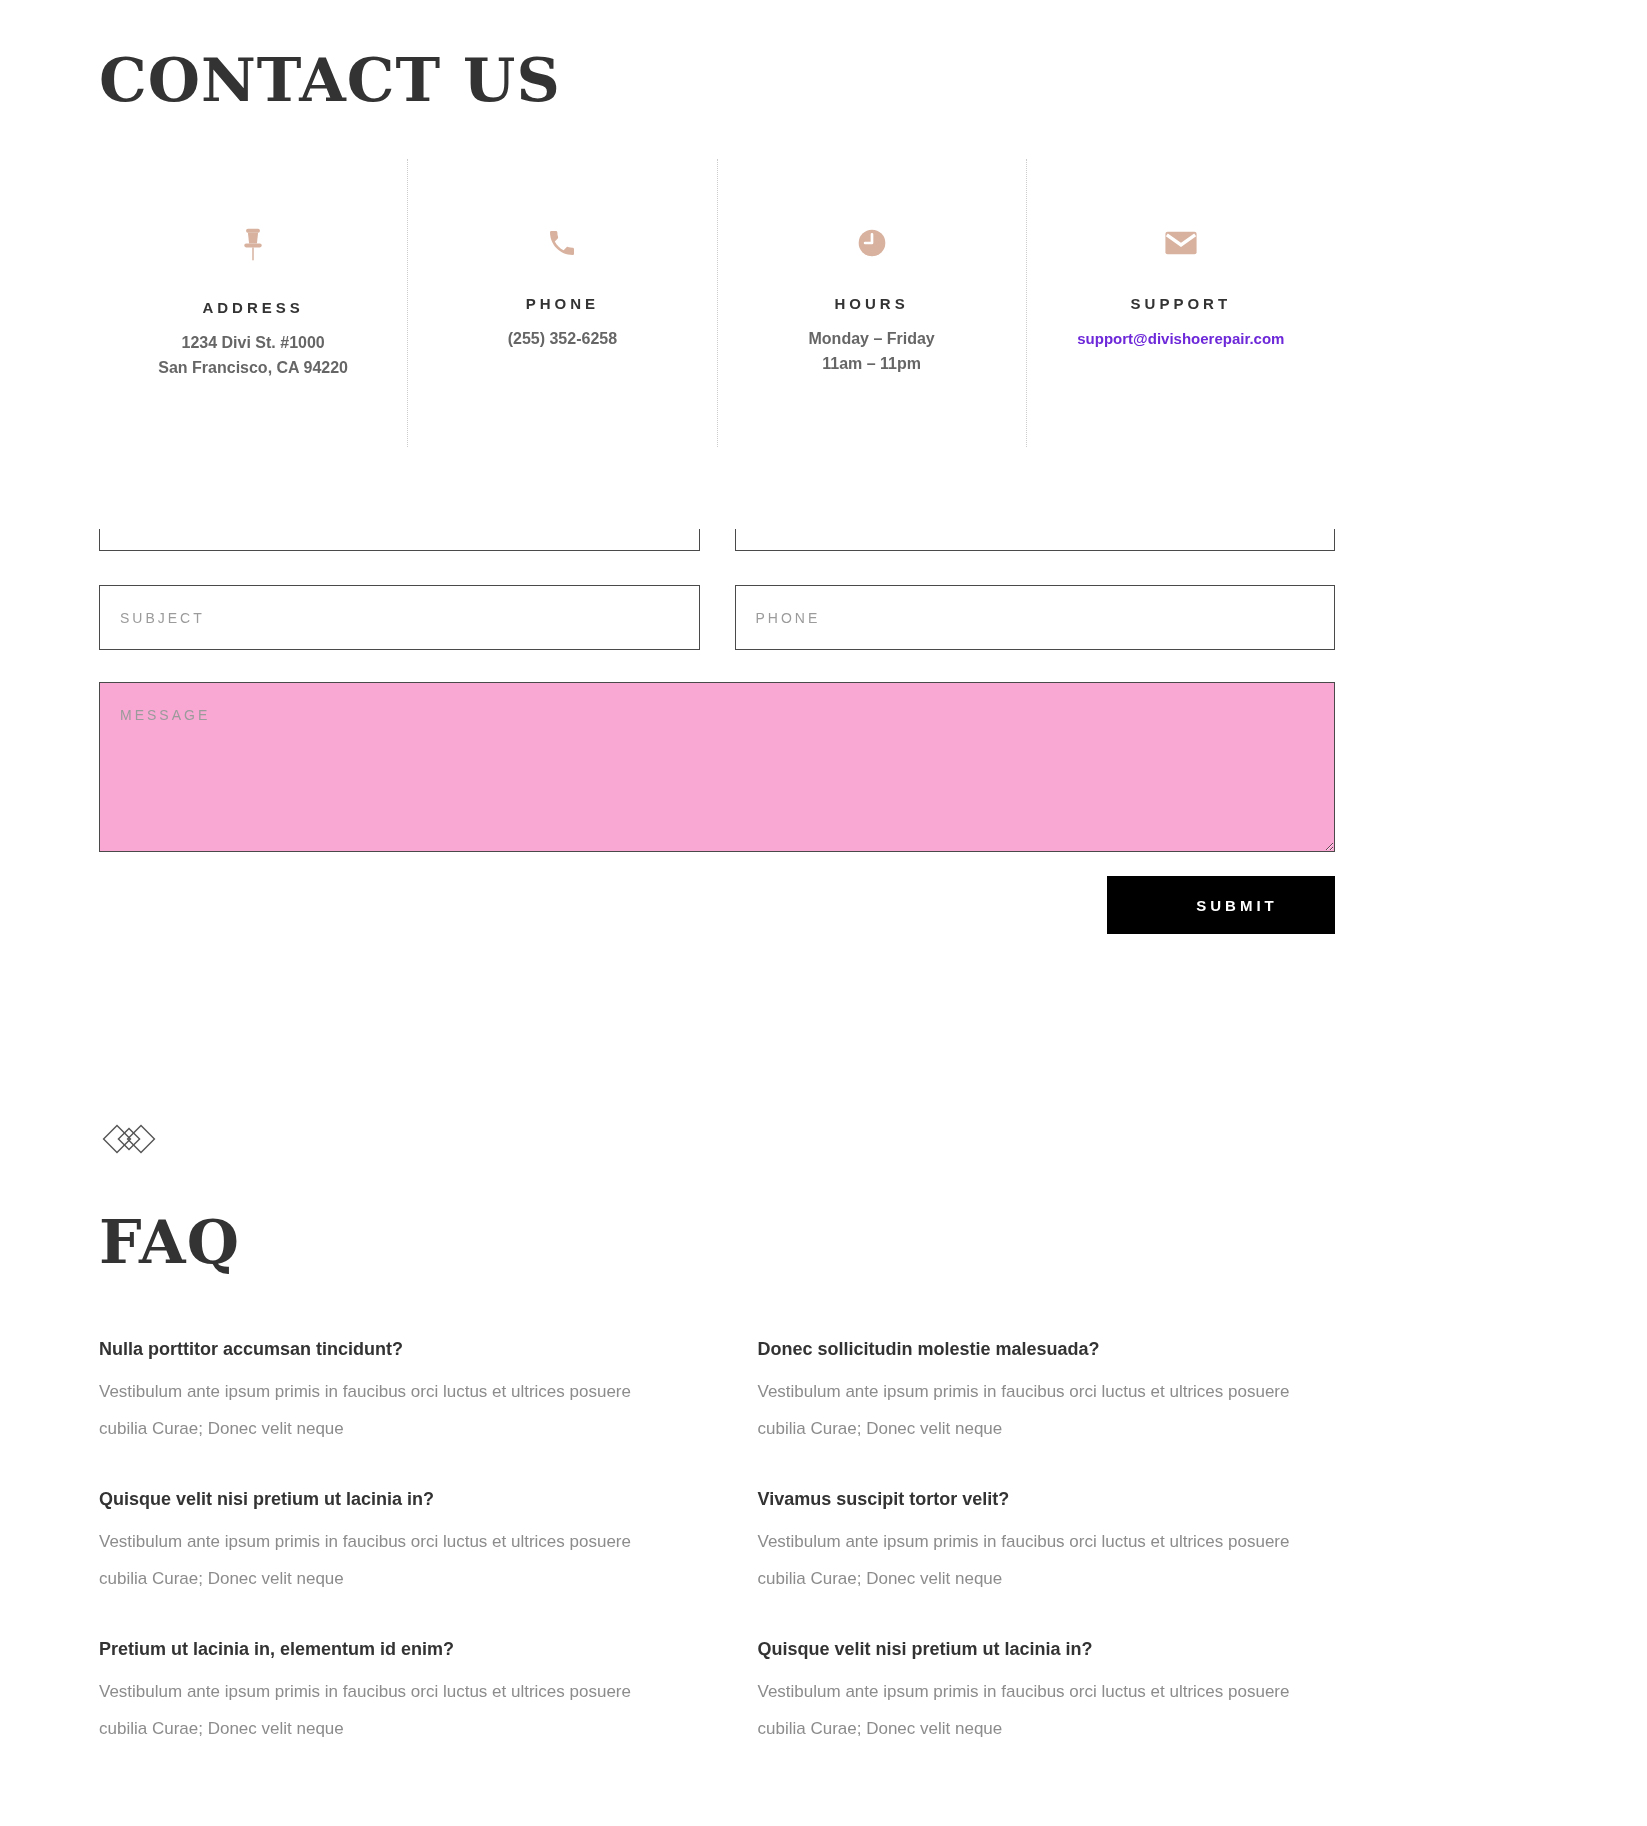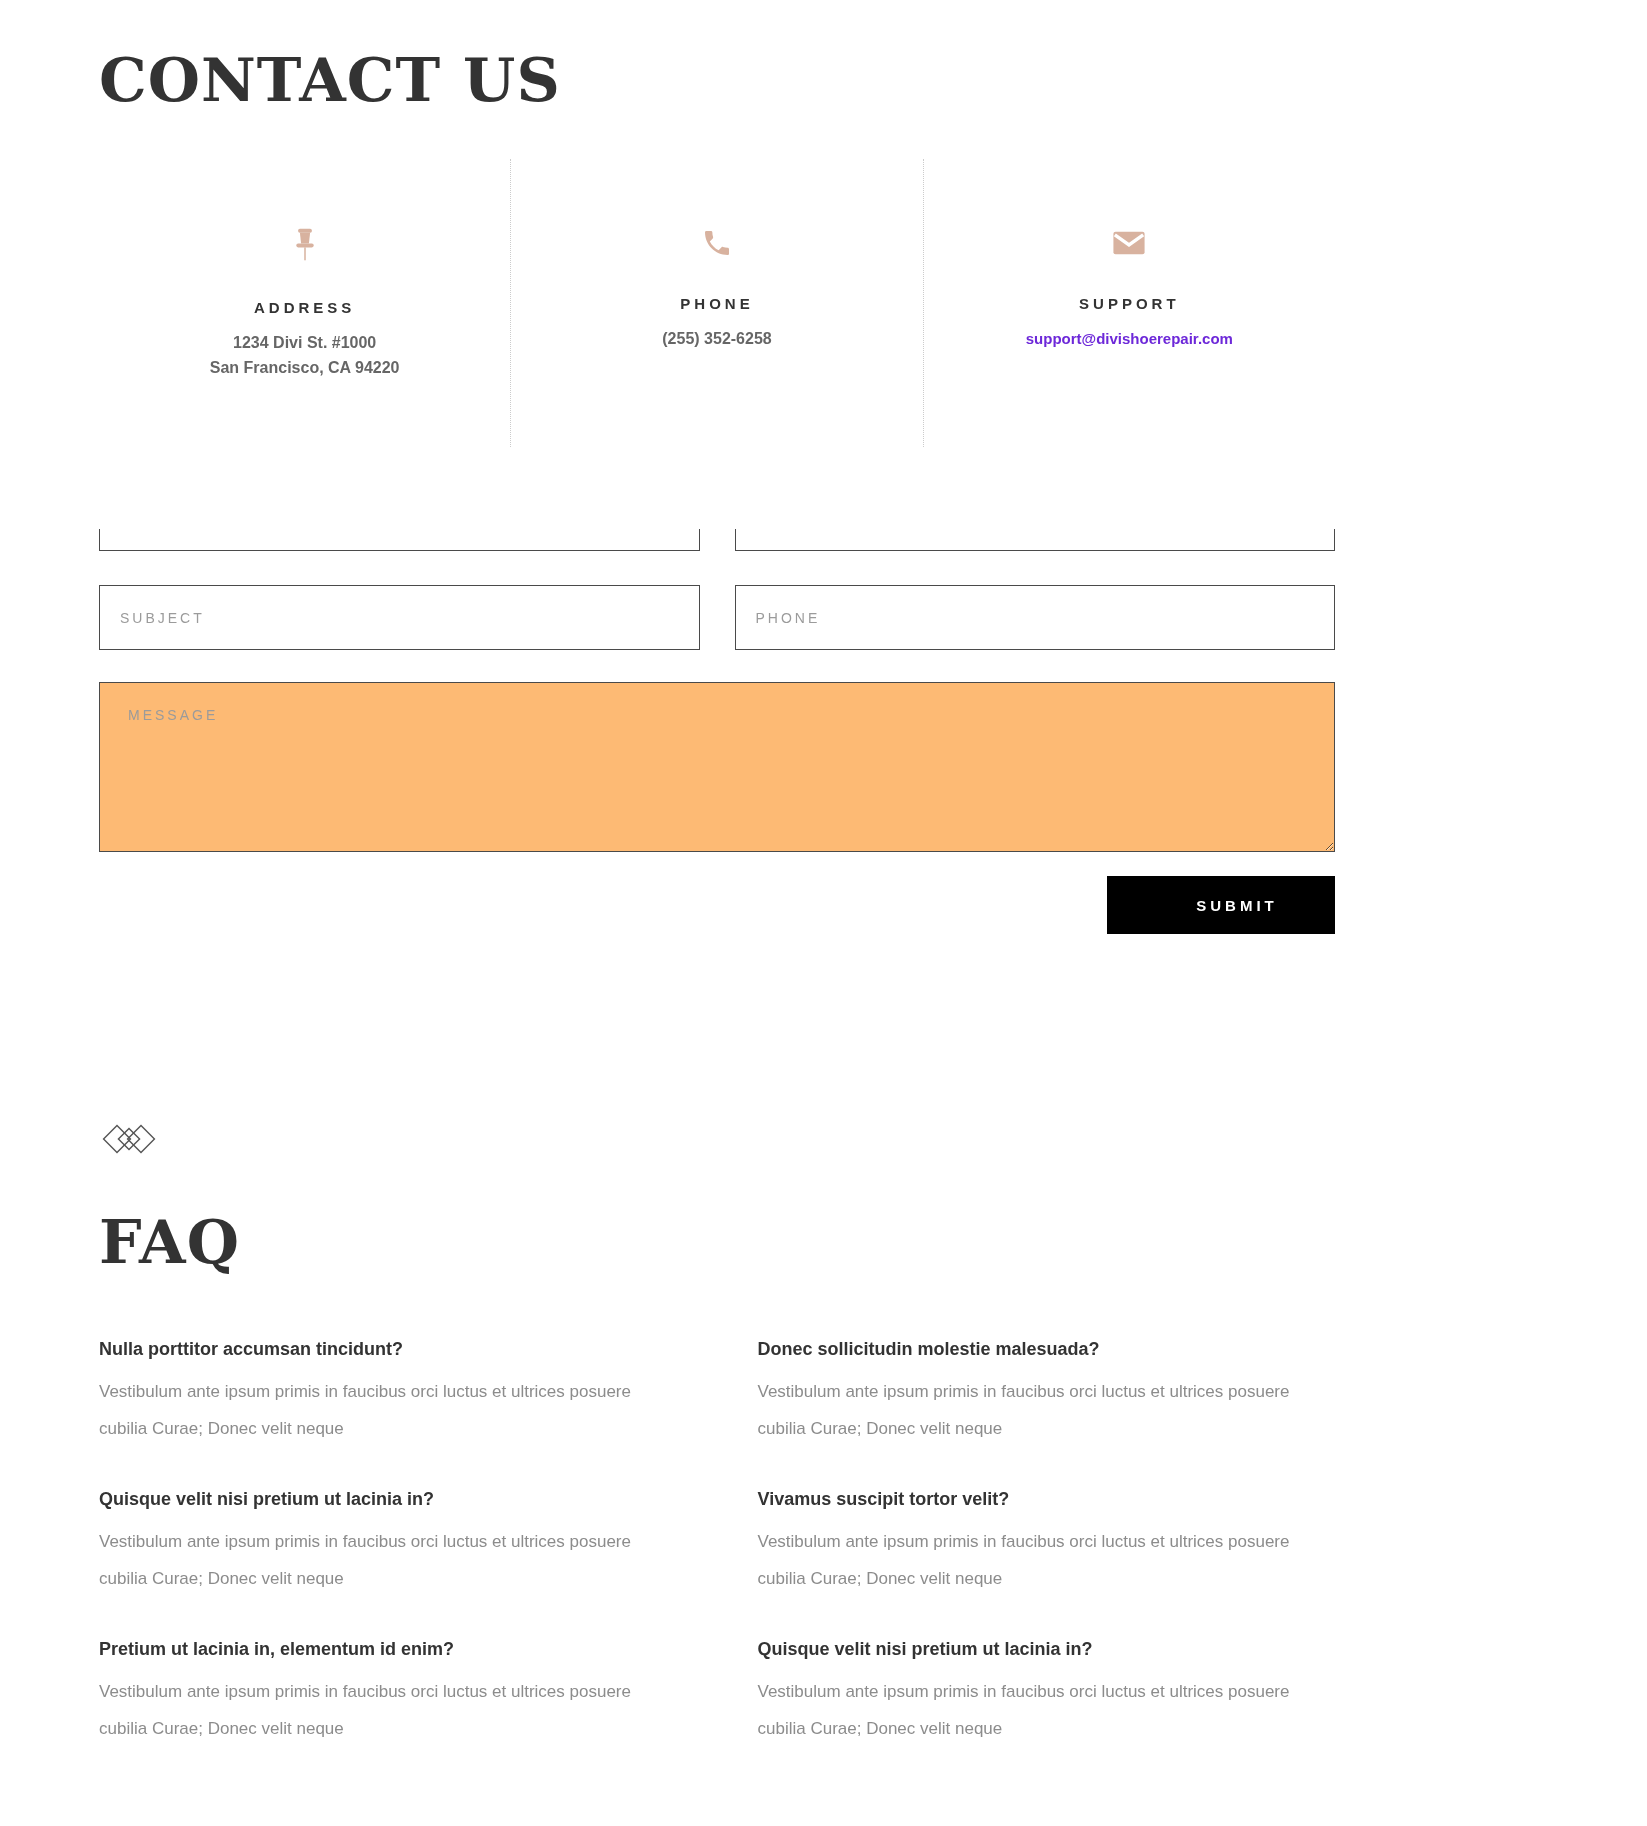--- a/index.html
+++ b/index.html
@@ -83,22 +83,22 @@
     letter-spacing: 3px;
     color: #444444;
     outline: none;
   }
   .row-mid { margin-top: 34px; }
   .message-field {
     margin-top: 32px;
     width: 100%;
     height: 170px;
     border: 1px solid #4a4a4a;
-    background: #fdba74;
-    padding: 24px 28px;
+    background: #f9a8d4;
+    padding: 24px 20px;
     font-family: "Liberation Sans", sans-serif;
     font-size: 14px;
     letter-spacing: 3px;
     color: #444444;
     outline: none;
     resize: both;
     display: block;
   }
   .text-field::placeholder, .message-field::placeholder {
     color: #9b9b9b;
@@ -177,20 +177,33 @@
           <svg width="32" height="32" viewBox="0 0 24 24" fill="#d8b29f">
             <path d="M6.62 10.79c1.44 2.83 3.76 5.14 6.59 6.59l2.2-2.21c.27-.27.67-.36 1.02-.24 1.12.37 2.33.57 3.57.57.55 0 1 .45 1 1V20c0 .55-.45 1-1 1-9.39 0-17-7.61-17-17 0-.55.45-1 1-1h3.5c.55 0 1 .45 1 1 0 1.25.2 2.45.57 3.57.11.35.03.74-.25 1.02l-2.2 2.2z"></path>
           </svg>
         </span>
         <div class="info-title">PHONE</div>
         <div class="info-lines">
           <div class="info-line">(255) 352-6258</div>
         </div>
       </div>
 
+      <div class="info-col">
+        <span class="info-icon">
+          <svg width="32" height="32" viewBox="0 0 24 24">
+            <circle cx="12" cy="12" r="10" fill="#d8b29f"></circle>
+            <path d="M12 12 L12 5.5 M12 12 L6.8 12" stroke="#ffffff" stroke-width="2" fill="none" stroke-linecap="round"></path>
+          </svg>
+        </span>
+        <div class="info-title">HOURS</div>
+        <div class="info-lines">
+          <div class="info-line">Monday – Friday</div>
+          <div class="info-line">11am – 11pm</div>
+        </div>
+      </div>
 
       <div class="info-col">
         <span class="info-icon">
           <svg width="34" height="32" viewBox="0 0 24 22">
             <rect x="1" y="3" width="22" height="16" rx="1.5" fill="#d8b29f"></rect>
             <path d="M2 5.2 L12 12.4 L22 5.2" stroke="#ffffff" stroke-width="2.4" fill="none"></path>
           </svg>
         </span>
         <div class="info-title">SUPPORT</div>
         <div class="info-lines">

